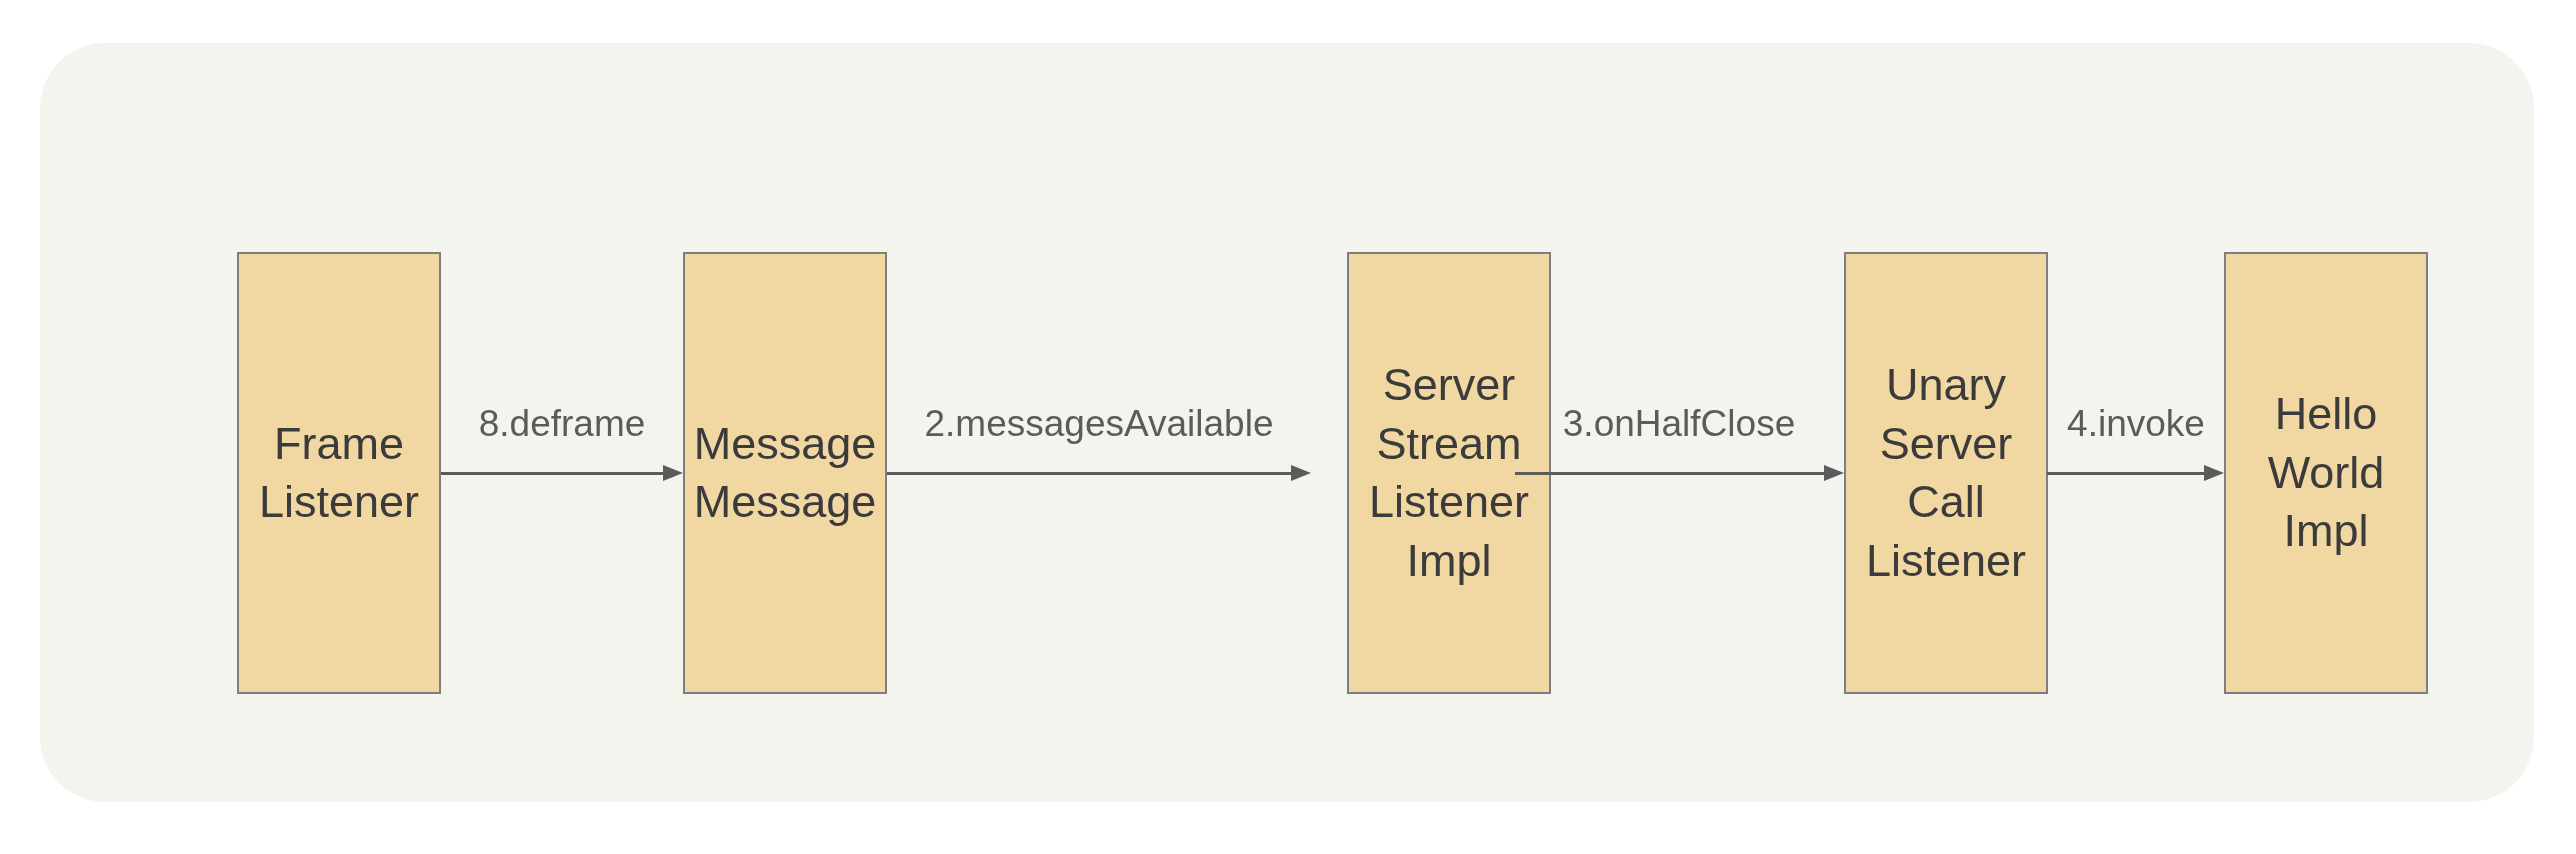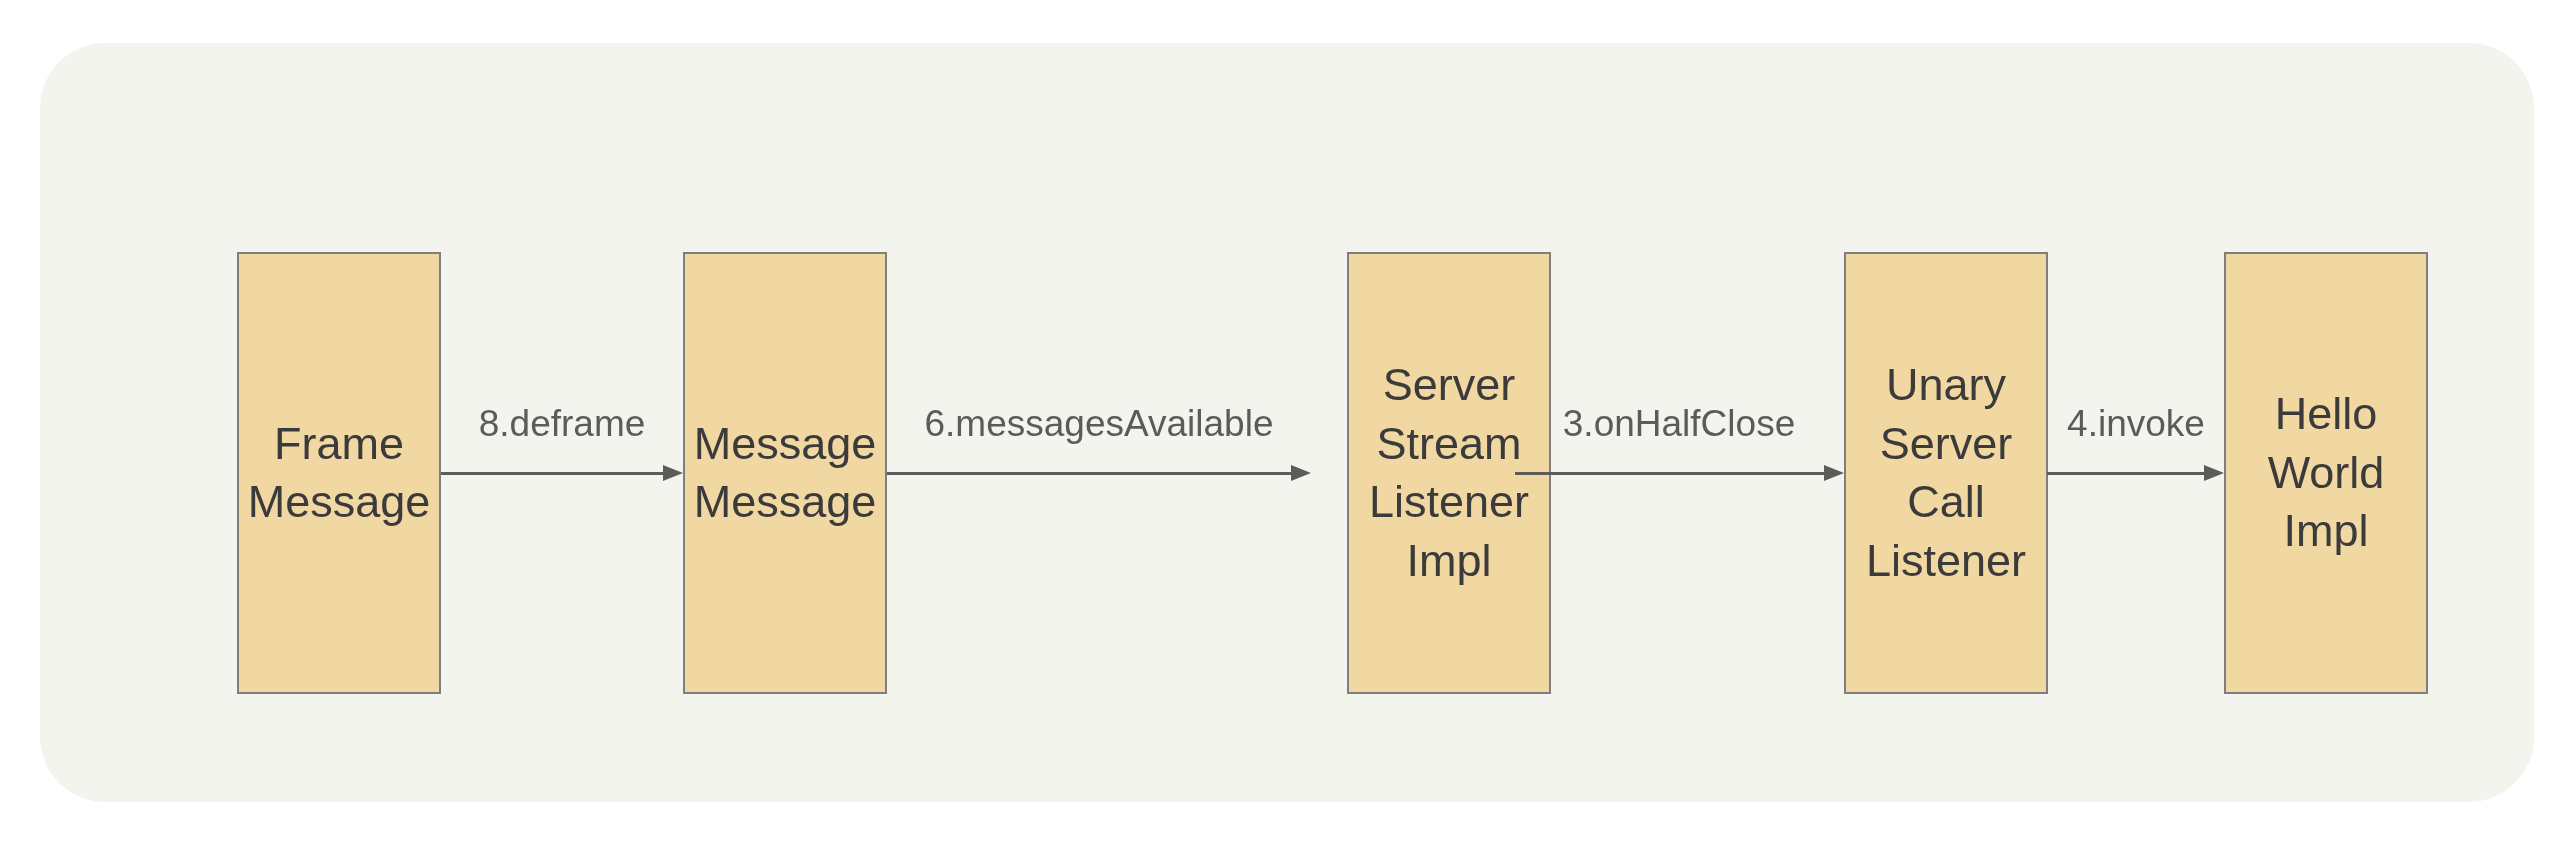--- a/index.html
+++ b/index.html
@@ -86,32 +86,32 @@
   .edge-label-2 { left: 1639px; }
   .edge-label-3 { left: 2096px; }
 </style>
 </head>
 <body>
 
 <div class="stage">
   <div class="panel">
 
     <div class="node node-0">
-      <span class="node-label">Frame Message</span>
+      <span class="node-label">Frame Listener</span>
     </div>
 
     <div class="edge-line edge-0"></div>
     <div class="edge-label edge-label-0">8.deframe</div>
 
     <div class="node node-1">
       <span class="node-label">Message Message</span>
     </div>
 
     <div class="edge-line edge-1"></div>
-    <div class="edge-label edge-label-1">6.messagesAvailable</div>
+    <div class="edge-label edge-label-1">2.messagesAvailable</div>
 
     <div class="node node-2">
       <span class="node-label">Server Stream Listener Impl</span>
     </div>
 
     <div class="edge-line edge-2"></div>
     <div class="edge-label edge-label-2">3.onHalfClose</div>
 
     <div class="node node-3">
       <span class="node-label">Unary Server Call Listener</span>

